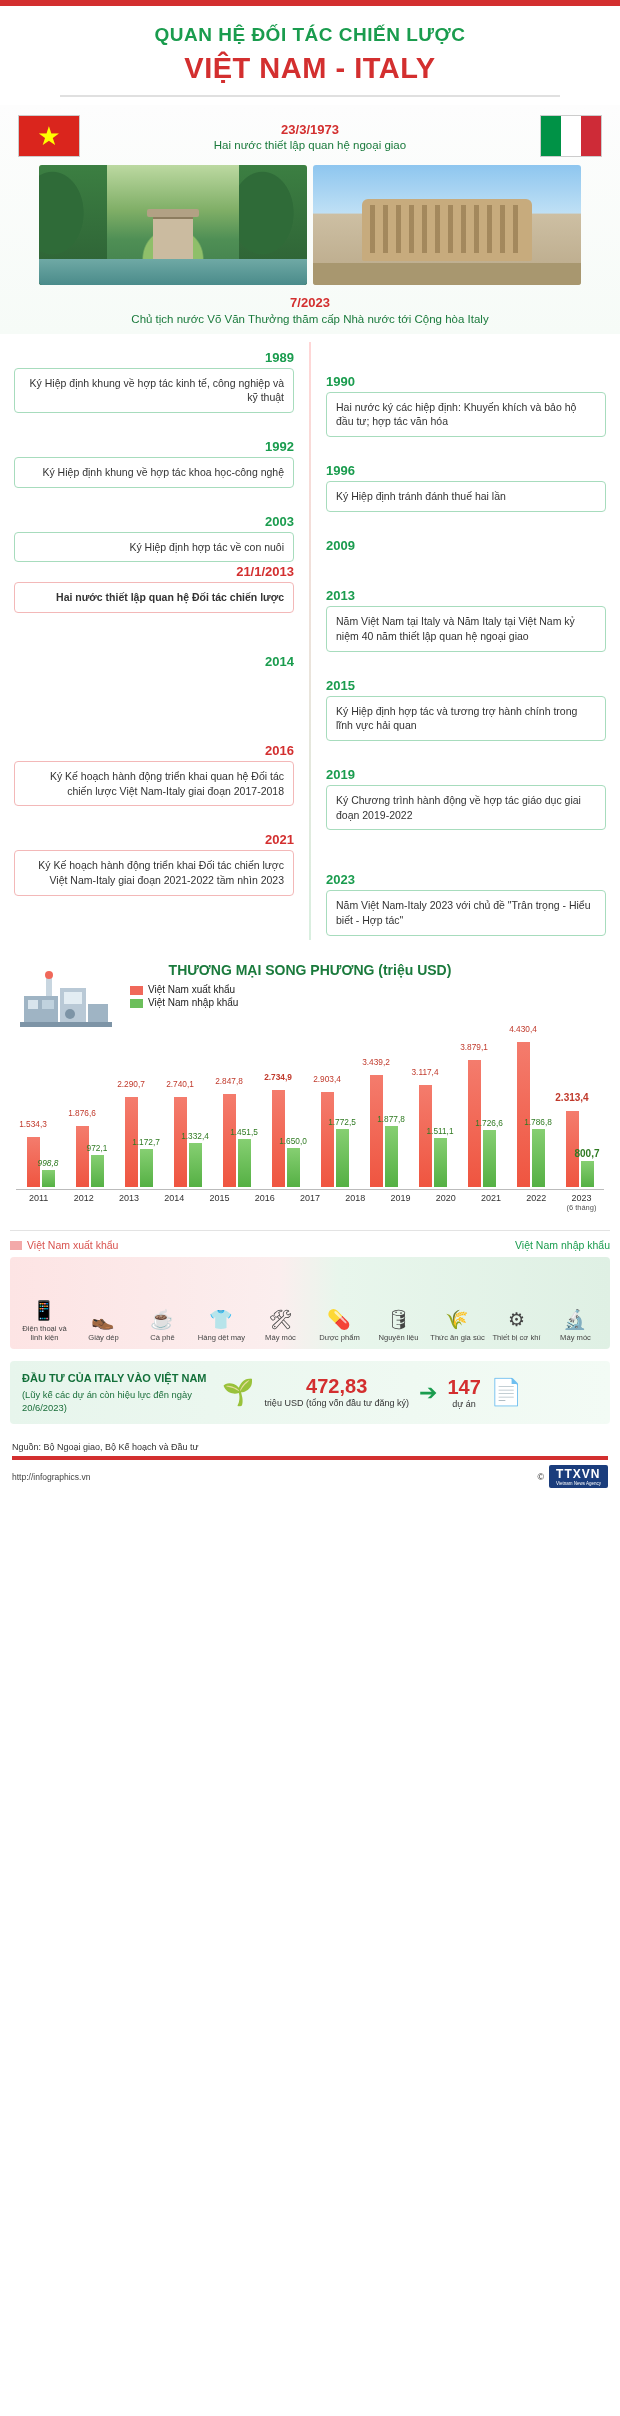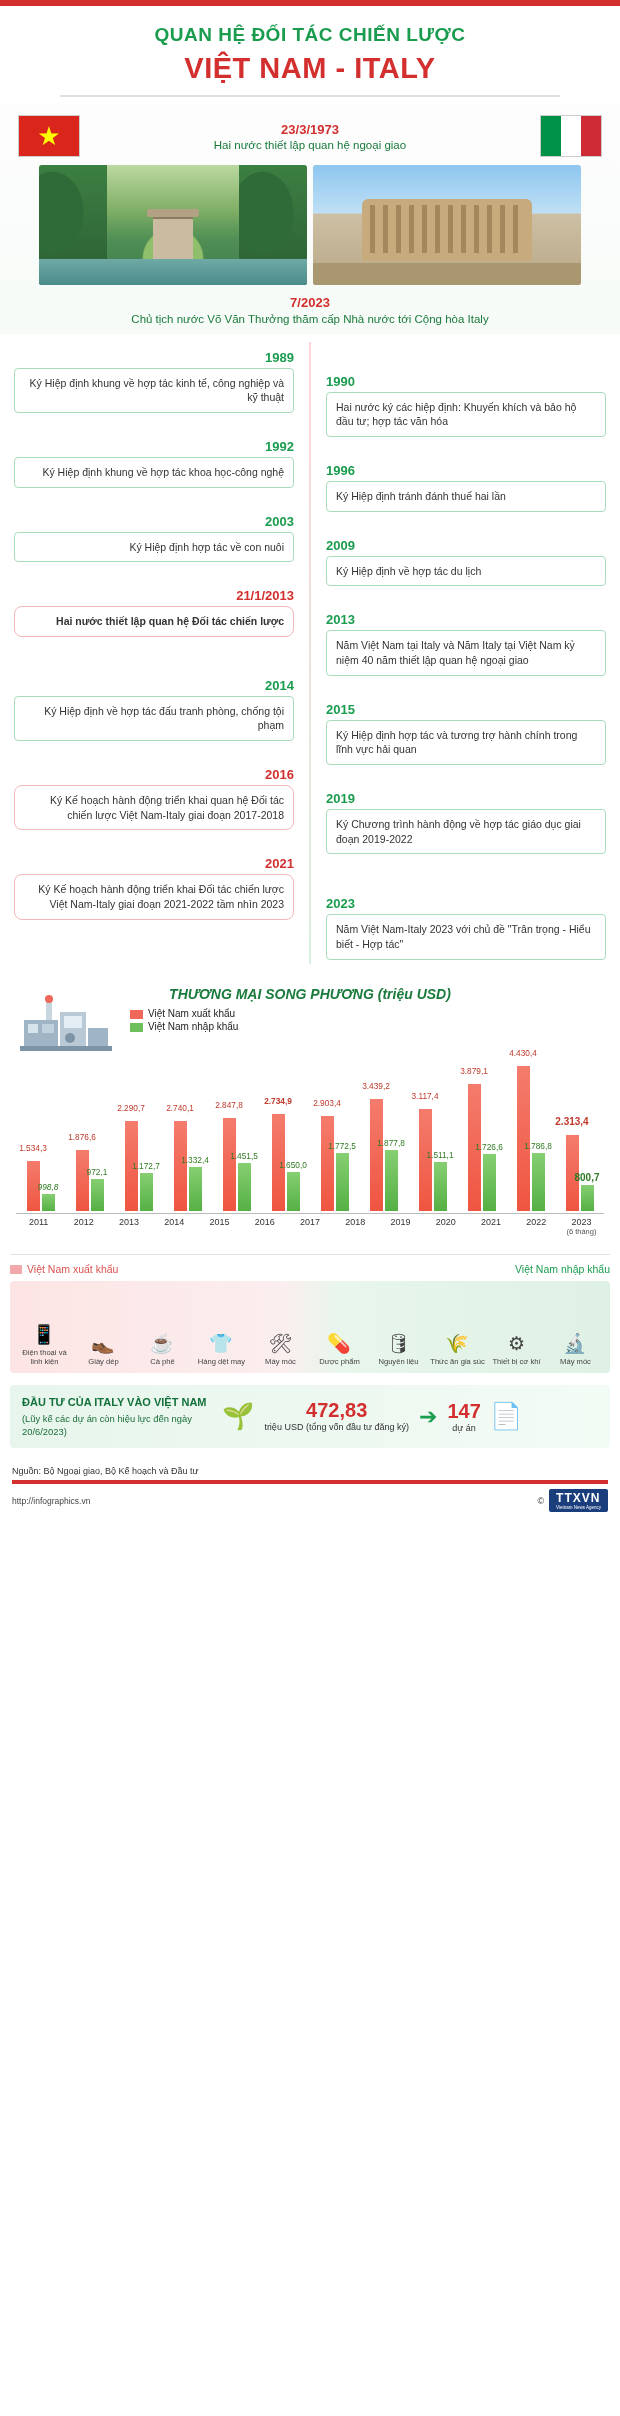--- a/index.html
+++ b/index.html
@@ -163,37 +163,36 @@
   .tl-year.red { color: #d32f2f; }
   .tl-box {
     border: 1.5px solid #a7dcbd;
     border-radius: 4px;
     padding: 7px 9px;
     font-size: 10.5px;
     line-height: 1.4;
     color: #333;
     background: #fff;
   }
-  .tl-box.pink { border-color: #f3b8b8; border-radius: 8px; }
+  .tl-box.pink { border-color: #f3b8b8; }
   .tl-box.bold { font-weight: bold; }
   .spacer-40 { height: 40px; }
   .spacer-24 { height: 24px; }
 
   
   .chart-section {
     padding: 14px 10px 6px 10px;
     background: #fff;
   }
   .chart-title {
     text-align: center;
     color: #1a7a3c;
     font-weight: bold;
     font-size: 14px;
     margin-bottom: 6px;
-    font-style: italic;
   }
   .chart-legend {
     display: flex; gap: 14px; align-items: center;
     margin: 2px 0 0 120px;
     font-size: 10px;
   }
   .chart-legend .sw { display:inline-block; width:13px; height:9px; margin-right:5px; vertical-align:middle; }
   .sw-ex { background:#f0685a; }
   .sw-im { background:#6cbf5b; }
   .chart-body {
@@ -379,40 +378,38 @@
     </div>
 
     <div class="tl-row">
       <div class="tl-left">
         <div class="tl-year green">2003</div>
         <div class="tl-box">Ký Hiệp định hợp tác về con nuôi</div>
       </div>
       <div class="tl-right">
         <div class="spacer-24"></div>
         <div class="tl-year green">2009</div>
-        <div class="tl-box">Ký Hiệp định về hợp tác du lịch</div>
       </div>
     </div>
 
     <div class="tl-row">
       <div class="tl-left">
         <div class="tl-year red">21/1/2013</div>
         <div class="tl-box pink bold">Hai nước thiết lập quan hệ Đối tác chiến lược</div>
       </div>
       <div class="tl-right">
         <div class="spacer-24"></div>
         <div class="tl-year green">2013</div>
         <div class="tl-box">Năm Việt Nam tại Italy và Năm Italy tại Việt Nam kỷ niệm 40 năm thiết lập quan hệ ngoại giao</div>
       </div>
     </div>
 
     <div class="tl-row">
       <div class="tl-left">
         <div class="tl-year green">2014</div>
-        <div class="tl-box">Ký Hiệp định về hợp tác đấu tranh phòng, chống tội phạm</div>
       </div>
       <div class="tl-right">
         <div class="spacer-24"></div>
         <div class="tl-year green">2015</div>
         <div class="tl-box">Ký Hiệp định hợp tác và tương trợ hành chính trong lĩnh vực hải quan</div>
       </div>
     </div>
 
     <div class="tl-row">
       <div class="tl-left">

